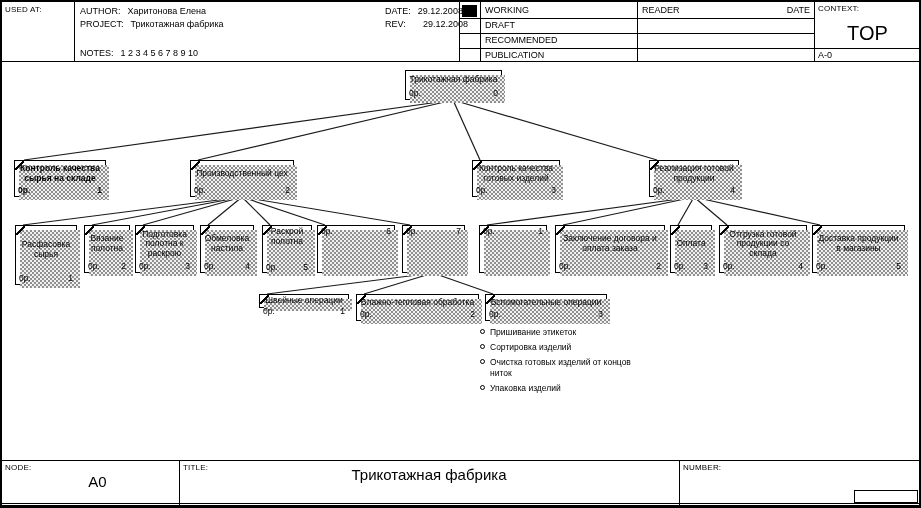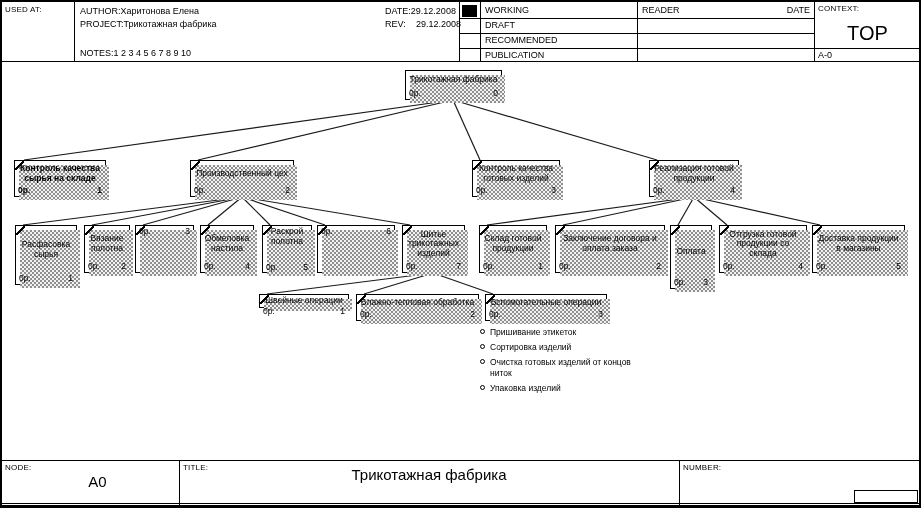--- a/index.html
+++ b/index.html
@@ -8,21 +8,21 @@
     position:relative; width:921px; height:508px; background:#fff;
     border:2px solid #000; border-bottom:3px solid #000;
     font-family:"Liberation Sans", sans-serif; color:#000; overflow:hidden;
   }
   
   .header { position:absolute; top:0; left:0; width:100%; height:60px; border-bottom:1px solid #000; }
   .vline { position:absolute; top:0; width:0; border-left:1px solid #000; }
   .hline { position:absolute; height:0; border-top:1px solid #000; }
   .lab8  { position:absolute; font-size:8px; letter-spacing:0.2px; white-space:nowrap; }
   .lab9  { position:absolute; font-size:9px; white-space:nowrap; }
-  .kv { display:flex; }
+  .kv { display:flex; gap:7px; }
   .statussq { position:absolute; background:#000; }
   .ctx-top { position:absolute; font-size:20px; text-align:center; }
   
   .canvas { position:absolute; top:60px; left:0; width:919px; height:398px; }
   .wires { position:absolute; top:0; left:0; }
   .node { position:absolute; background:#fff; border:1.4px solid #000; z-index:0;
           display:flex; flex-direction:column; }
   .node::after { content:""; position:absolute; left:4px; top:4px; width:100%; height:100%; z-index:-1;
           background:conic-gradient(#8f8f8f 25%, #f2f2f2 0 50%, #8f8f8f 0 75%, #f2f2f2 0);
           background-size:4px 4px; }
@@ -39,21 +39,21 @@
   .b4 { left:647px; top:98px; width:90px;  height:37px; }
   .b5 { left:13px;  top:163px; width:62px;  height:60px; }
   .b6 { left:82px;  top:163px; width:46px;  height:48px; }
   .b7 { left:133px; top:163px; width:59px;  height:48px; }
   .b8 { left:198px; top:163px; width:54px;  height:48px; }
   .b9 { left:260px; top:163px; width:50px;  height:48px;gap:16px; }
   .b10{ left:315px; top:163px; width:78px;  height:48px; }
   .b11{ left:400px; top:163px; width:63px;  height:48px; }
   .b12{ left:477px; top:163px; width:68px;  height:48px; }
   .b13{ left:553px; top:163px; width:110px; height:48px; }
-  .b14{ left:668px; top:163px; width:42px;  height:64px; }
+  .b14{ left:668px; top:163px; width:42px;  height:48px; }
   .b15{ left:717px; top:163px; width:88px;  height:48px; }
   .b16{ left:810px; top:163px; width:93px;  height:48px; }
   .b17{ left:257px; top:232px; width:90px;  height:14px; }
   .b18{ left:354px; top:232px; width:123px; height:27px; }
   .b19{ left:483px; top:232px; width:122px; height:27px; }
   
   .leaves { position:absolute; left:478px; top:265px; width:158px; }
   .leaf { display:flex; align-items:flex-start; margin-bottom:5px; font-size:8.5px; line-height:1.2; }
   .leaf-bullet { flex:0 0 auto; width:5px; height:5px; border:1.2px solid #000; border-radius:50%;
           margin:2px 5px 0 0; }
@@ -195,20 +195,21 @@
     <div class="node b6">
       <span class="fold"></span>
       <div class="nlabel">Вязание полотна</div>
       <div class="nrow">
           <span>0р.</span>
           <span>2</span>
         </div>
     </div>
     <div class="node b7">
       <span class="fold"></span>
+      <div class="nlabel">Подготовка полотна к раскрою</div>
       <div class="nrow">
           <span>0р.</span>
           <span>3</span>
         </div>
     </div>
     <div class="node b8">
       <span class="fold"></span>
       <div class="nlabel">Обмеловка настила</div>
       <div class="nrow">
           <span>0р.</span>
@@ -225,29 +226,27 @@
     </div>
     <div class="node b10">
       <span class="fold"></span>
       <div class="nrow">
           <span>0р.</span>
           <span>6</span>
         </div>
     </div>
     <div class="node b11">
       <span class="fold"></span>
-      <div class="nlabel">Шитье трикотажных изделий</div>
       <div class="nrow">
           <span>0р.</span>
           <span>7</span>
         </div>
     </div>
     <div class="node b12">
       <span class="fold"></span>
-      <div class="nlabel">Склад готовой продукции</div>
       <div class="nrow">
           <span>0р.</span>
           <span>1</span>
         </div>
     </div>
     <div class="node b13">
       <span class="fold"></span>
       <div class="nlabel">Заключение договора и оплата заказа</div>
       <div class="nrow">
           <span>0р.</span>

